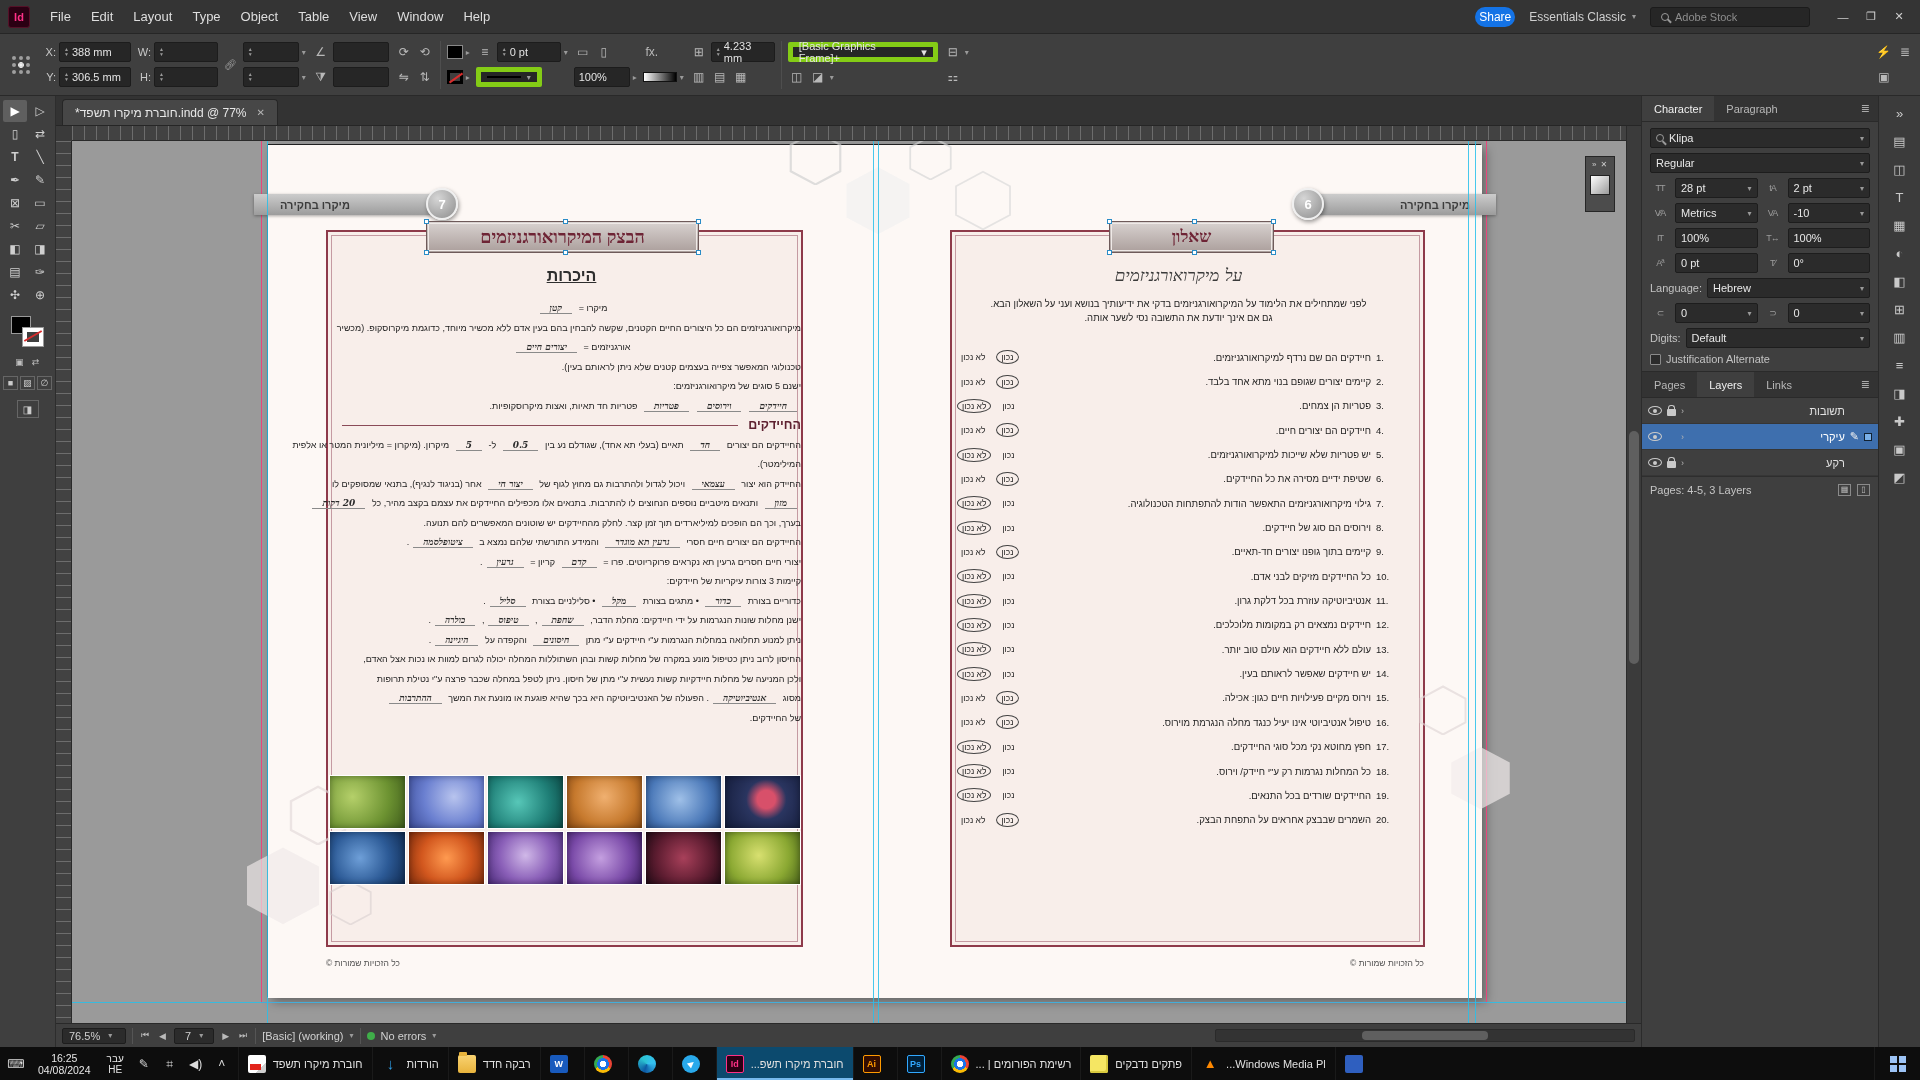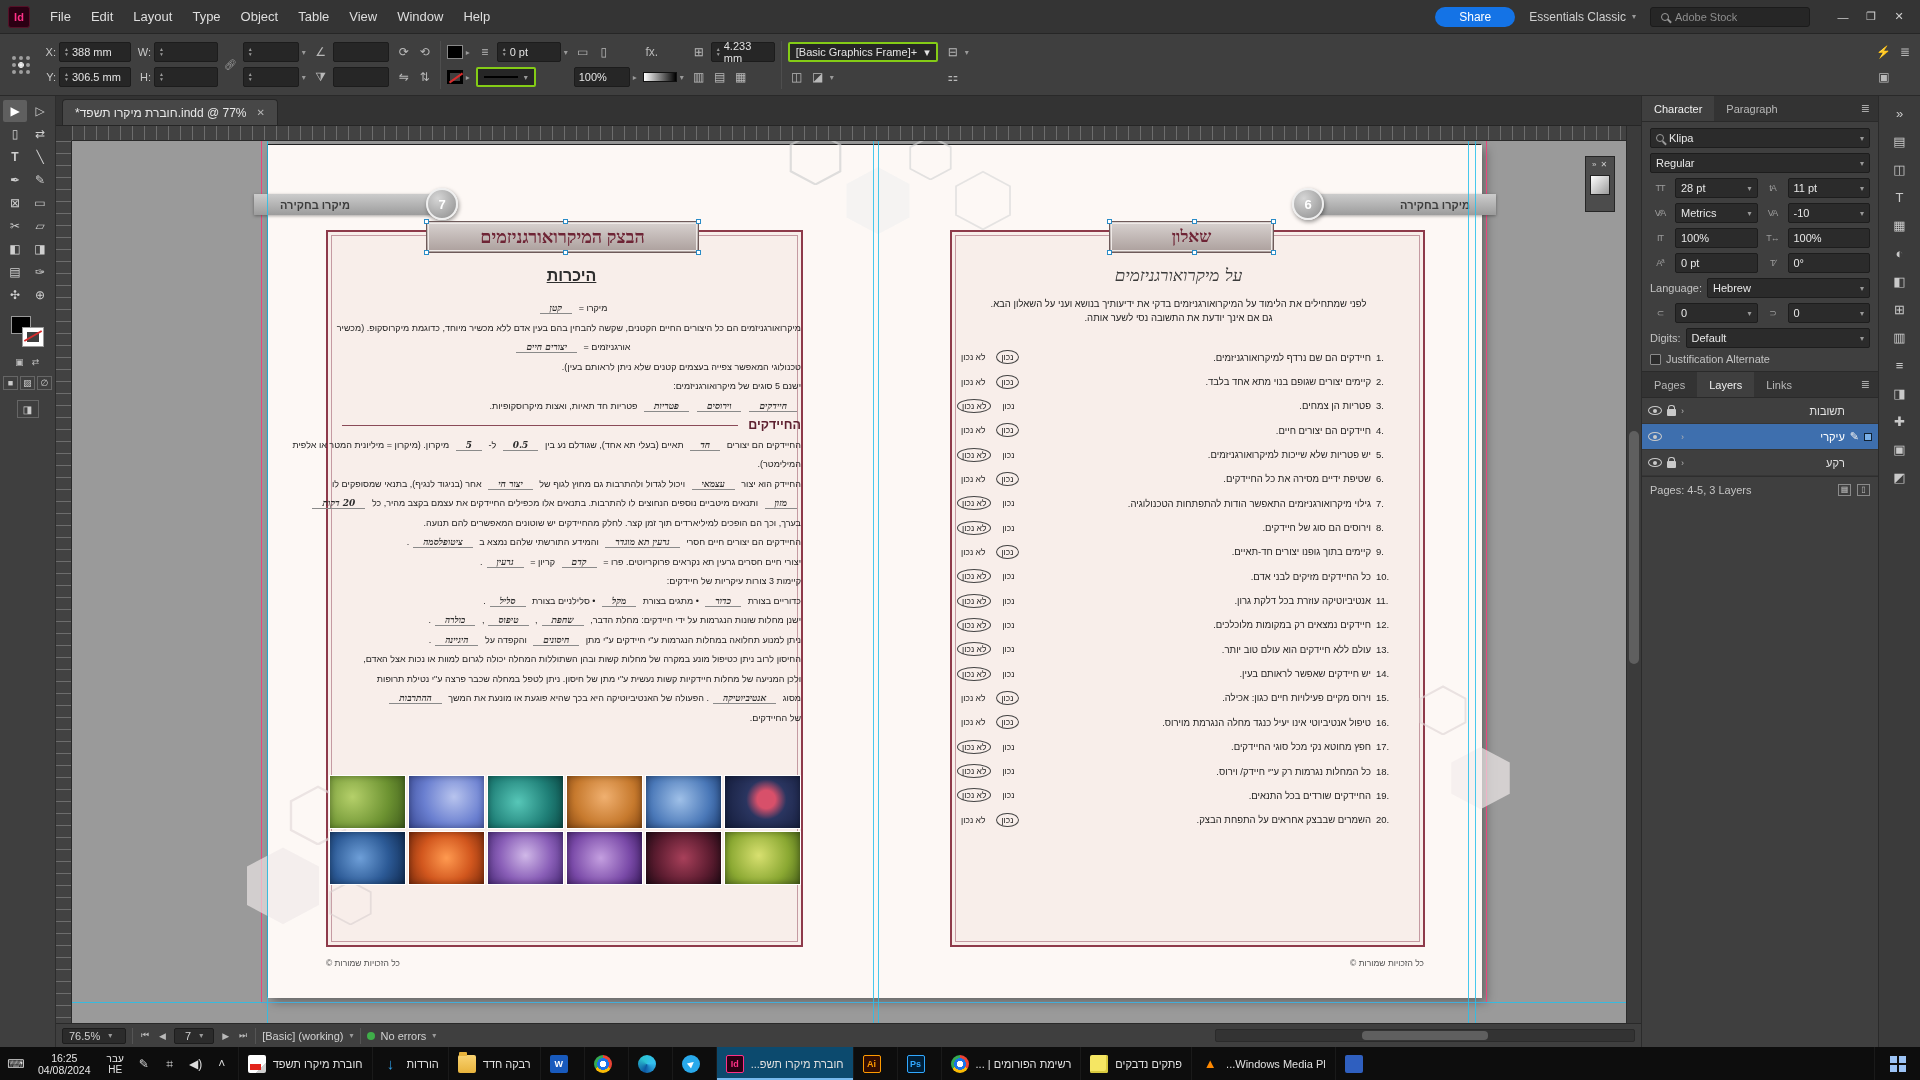--- a/index.html
+++ b/index.html
@@ -5,21 +5,21 @@
 *{box-sizing:border-box;margin:0;padding:0}
 html,body{width:1920px;height:1080px;overflow:hidden;background:#222}
 body{font-family:"Liberation Sans",sans-serif;-webkit-font-smoothing:antialiased}
 .app{position:relative;width:1920px;height:1080px;display:flex;flex-direction:column;background:#3a3a3a;color:#d8d8d8;font-size:12px}
 
 
 .menubar{height:34px;background:#343434;border-bottom:1px solid #262626;display:flex;align-items:center;padding:0 8px;gap:2px;flex:0 0 auto}
 .app-logo{width:22px;height:22px;background:#2b0013;color:#ff3087;border:1px solid #551128;border-radius:3px;font-weight:bold;font-size:11px;display:flex;align-items:center;justify-content:center;margin-right:8px}
 .menu-item{padding:3px 10px;color:#dedede;font-size:13px;border-radius:2px}
 .menubar-right{margin-left:auto;display:flex;align-items:center;gap:14px}
-.share-btn{background:#1473e6;color:#fff;border-radius:12px;padding:3px 24px;font-size:12px}
+.share-btn{background:#1473e6;color:#fff;border-radius:12px;padding:3px 4px;font-size:12px}
 .workspace{display:flex;align-items:center;gap:6px;color:#cfcfcf;font-size:12px}
 .dd-arrow{font-size:8px;color:#9a9a9a}
 .stock-search{display:flex;align-items:center;gap:6px;background:#262626;border:1px solid #1b1b1b;border-radius:3px;padding:3px 10px;color:#8d8d8d;width:160px;font-size:11px}
 .mag{width:8px;height:8px;border:1.5px solid #9a9a9a;border-radius:50%;position:relative;flex:0 0 auto}
 .mag::after{content:"";position:absolute;width:5px;height:1.5px;background:#9a9a9a;transform:rotate(45deg);right:-4px;bottom:-2px}
 .win-controls{display:flex;gap:2px;margin-left:6px}
 .win-controls span{width:26px;height:20px;display:flex;align-items:center;justify-content:center;color:#cfcfcf;font-size:11px}
 
 
 .control{height:62px;background:#3f3f3f;border-bottom:1px solid #292929;display:flex;align-items:center;padding:0 6px;gap:6px;flex:0 0 auto;overflow:hidden}
@@ -32,21 +32,21 @@
 .cicon{min-width:18px;height:18px;display:flex;align-items:center;justify-content:center;color:#b9b9b9;font-size:12px}
 .csep{width:1px;height:48px;background:#2c2c2c;border-right:1px solid #4e4e4e}
 .chain{color:#a8a8a8;font-size:10px}
 .proxy{display:grid;grid-template-columns:repeat(3,4px);grid-template-rows:repeat(3,4px);gap:3px;margin:0 6px}
 .proxy i{width:4px;height:4px;background:#9f9f9f;border-radius:50%}
 .proxy i.sel{background:#f0f0f0;outline:1px solid #fff}
 .swatch-fill{width:16px;height:14px;background:#000;border:1px solid #888}
 .swatch-stroke{width:16px;height:14px;border:3px solid #000;background:#3f3f3f;position:relative}
 .swatch-stroke.red::after{content:"";position:absolute;left:-2px;top:4px;width:16px;height:2px;background:#d82c2c;transform:rotate(-35deg)}
 .stroke-line{width:34px;height:2px;background:#000}
-.combo-ctl{background:#262626;border:2px solid #84cc16;border-radius:2px;height:20px;display:flex;align-items:center;padding:0 6px;font-size:11px;color:#e3e3e3;gap:6px}
+.combo-ctl{background:#262626;border:5px solid #84cc16;border-radius:2px;height:20px;display:flex;align-items:center;padding:0 6px;font-size:11px;color:#e3e3e3;gap:6px}
 .grad-chip{width:34px;height:10px;background:linear-gradient(90deg,#fff,#000);border:1px solid #111}
 
 
 .main{flex:1;display:flex;min-height:0}
 
 
 .tools{width:56px;background:#3f3f3f;border-right:1px solid #2d2d2d;display:flex;flex-direction:column;align-items:center;padding-top:4px;flex:0 0 auto}
 .tools-grid{display:grid;grid-template-columns:repeat(2,24px);gap:1px}
 .tool{width:24px;height:22px;display:flex;align-items:center;justify-content:center;color:#cfcfcf;font-size:12px;border-radius:2px}
 .tool.active{background:#5f5f5f;color:#fff}
@@ -890,21 +890,21 @@
             </span>
           </div>
         <div class="cp-row">
           <span class="cp-ic">TT</span>
           <span class="combo">
               <span>28 pt</span>
               <span class="dd">▾</span>
             </span>
           <span class="cp-ic">tA</span>
           <span class="combo">
-              <span>11 pt</span>
+              <span>2 pt</span>
               <span class="dd">▾</span>
             </span>
         </div>
         <div class="cp-row">
           <span class="cp-ic">V∕A</span>
           <span class="combo">
               <span>Metrics</span>
               <span class="dd">▾</span>
             </span>
           <span class="cp-ic">VA</span>

